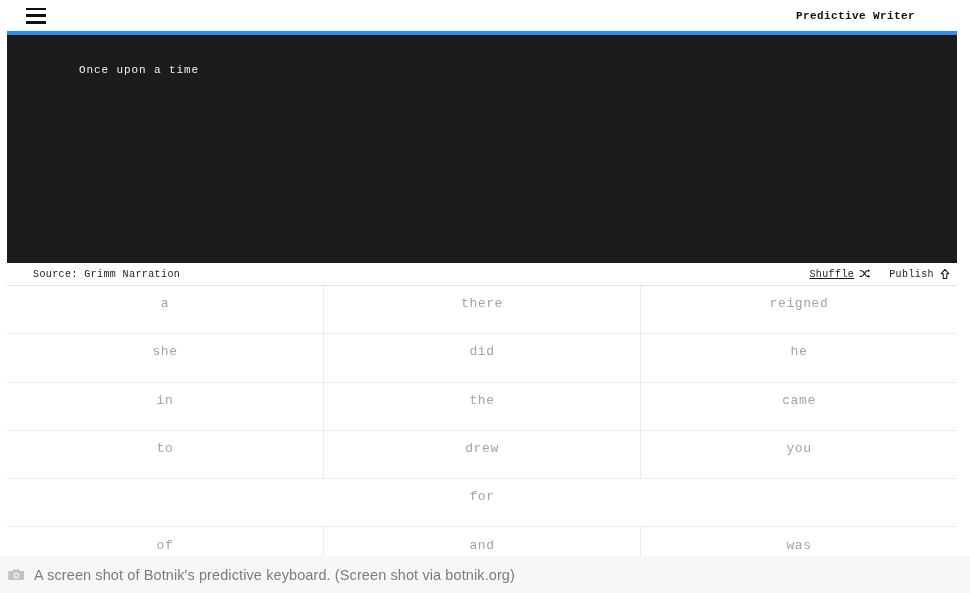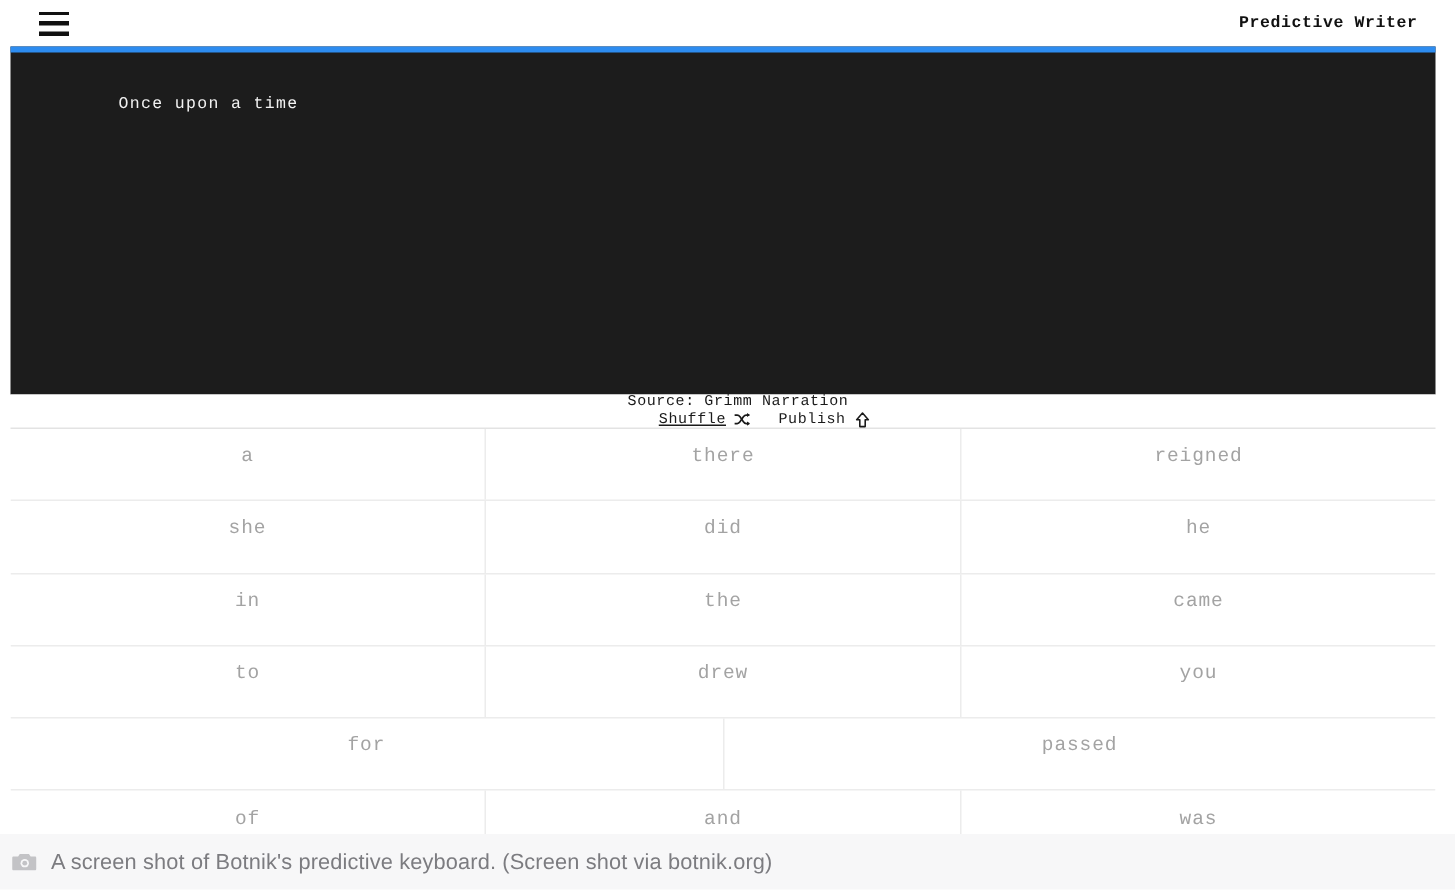--- a/index.html
+++ b/index.html
@@ -28,21 +28,21 @@
     position: absolute;
     left: 0;
     top: 0;
     width: 970px;
     height: 31px;
     background: #ffffff;
     display: flex;
     align-items: center;
     justify-content: space-between;
     box-sizing: border-box;
-    padding: 0 25px 0 26px;
+    padding: 0 55px 0 26px;
   }
   .menu-btn {
     width: 20px;
     height: 16px;
     display: flex;
     flex-direction: column;
     justify-content: space-between;
     cursor: pointer;
     padding: 0;
     border: 0;
@@ -93,21 +93,20 @@
     top: 263px;
     width: 950px;
     height: 23px;
     box-sizing: border-box;
     background: #ffffff;
     border-bottom: 1px solid #e3e3e3;
     display: flex;
     align-items: center;
     justify-content: space-between;
     padding: 0 6px 0 26px;
-    flex-direction: column;
   }
   .source-label {
     font-family: "Liberation Mono", "DejaVu Sans Mono", monospace;
     font-size: 10px;
     letter-spacing: 0.4px;
     color: #1a1a1a;
     white-space: nowrap;
   }
   .source-actions {
     display: flex;
@@ -274,21 +273,20 @@
     </div>
 
     <div class="grid-row">
       <div class="grid-cell">to</div>
       <div class="grid-cell">drew</div>
       <div class="grid-cell">you</div>
     </div>
 
     <div class="grid-row">
       <div class="grid-cell">for</div>
-      <div class="grid-cell">passed</div>
     </div>
 
     <div class="grid-row">
       <div class="grid-cell">of</div>
       <div class="grid-cell">and</div>
       <div class="grid-cell">was</div>
     </div>
 
   </div>
 

